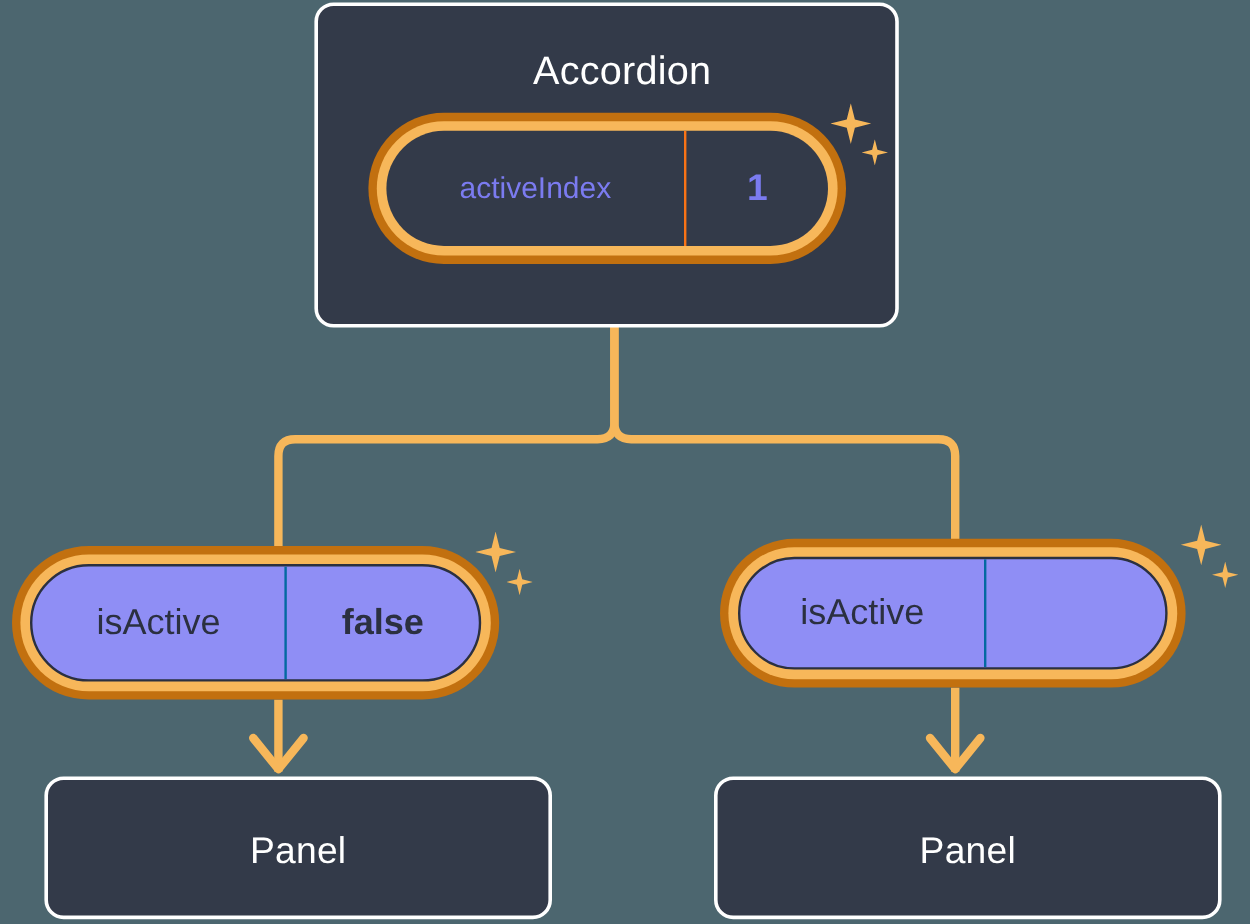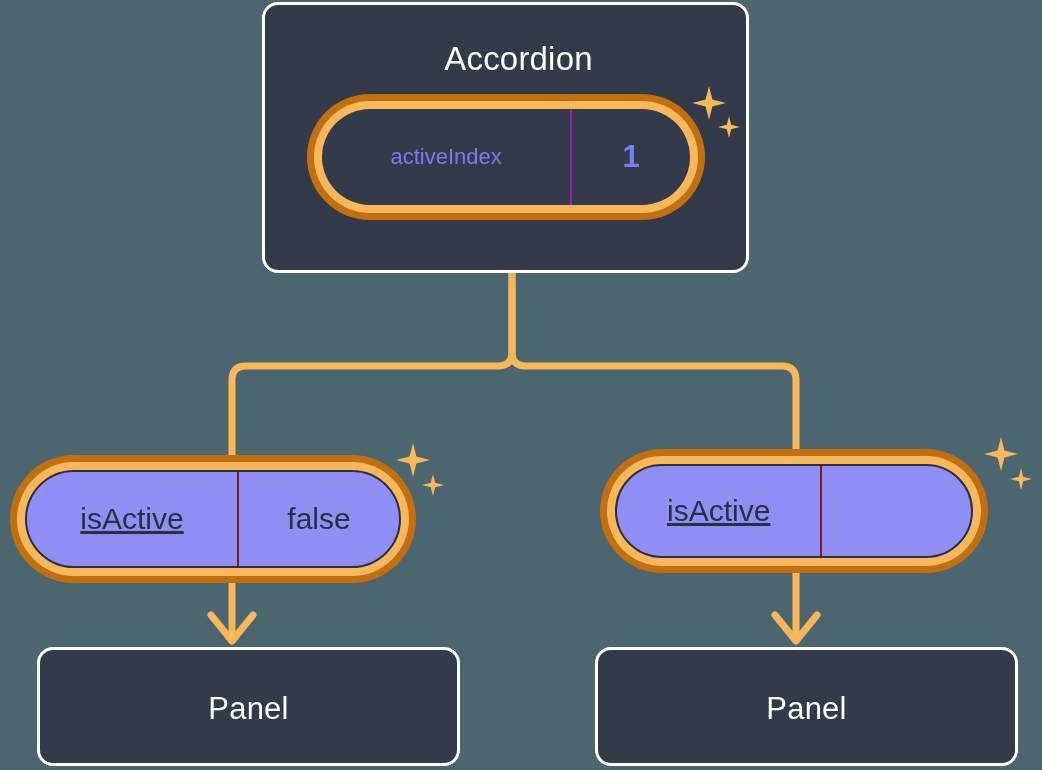--- a/index.html
+++ b/index.html
@@ -112,49 +112,48 @@
     top: 94px;
     width: 398px;
     height: 126px;
   }
   #accordion-state .pill-inner {
     background: #333a49;
     border: 0;
   }
   #accordion-state .pill-key {
     color: #7b7bf0;
-    font-size: 22px;
+    font-size: 25px;
     flex: 0 0 68%;
-    border-right: 2px solid #a21caf;
+    border-right: 2px solid #f97316;
     padding: 0 8px;
     text-align: right;
   }
   #accordion-state .pill-val {
     color: #7b7bf0;
     font-size: 31px;
     font-weight: bold;
     flex: 1;
   }
 
   
   .pill-purple .pill-inner {
     background: #8f8ef5;
     border: 2px solid #2b3040;
   }
   .pill-purple .pill-key {
     color: #2b3040;
     font-size: 30px;
     padding: 0 10px;
-    border-right: 2px solid #7f1d1d;
-    text-decoration: underline;
+    border-right: 2px solid #0369a1;
   }
   .pill-purple .pill-val {
     color: #2b3040;
     font-size: 30px;
-    font-weight: normal;
+    font-weight: bold;
     padding: 0 10px;
     flex: 1;
   }
 
   #state-left {
     left: 10px;
     top: 455px;
     width: 406px;
     height: 128px;
   }

